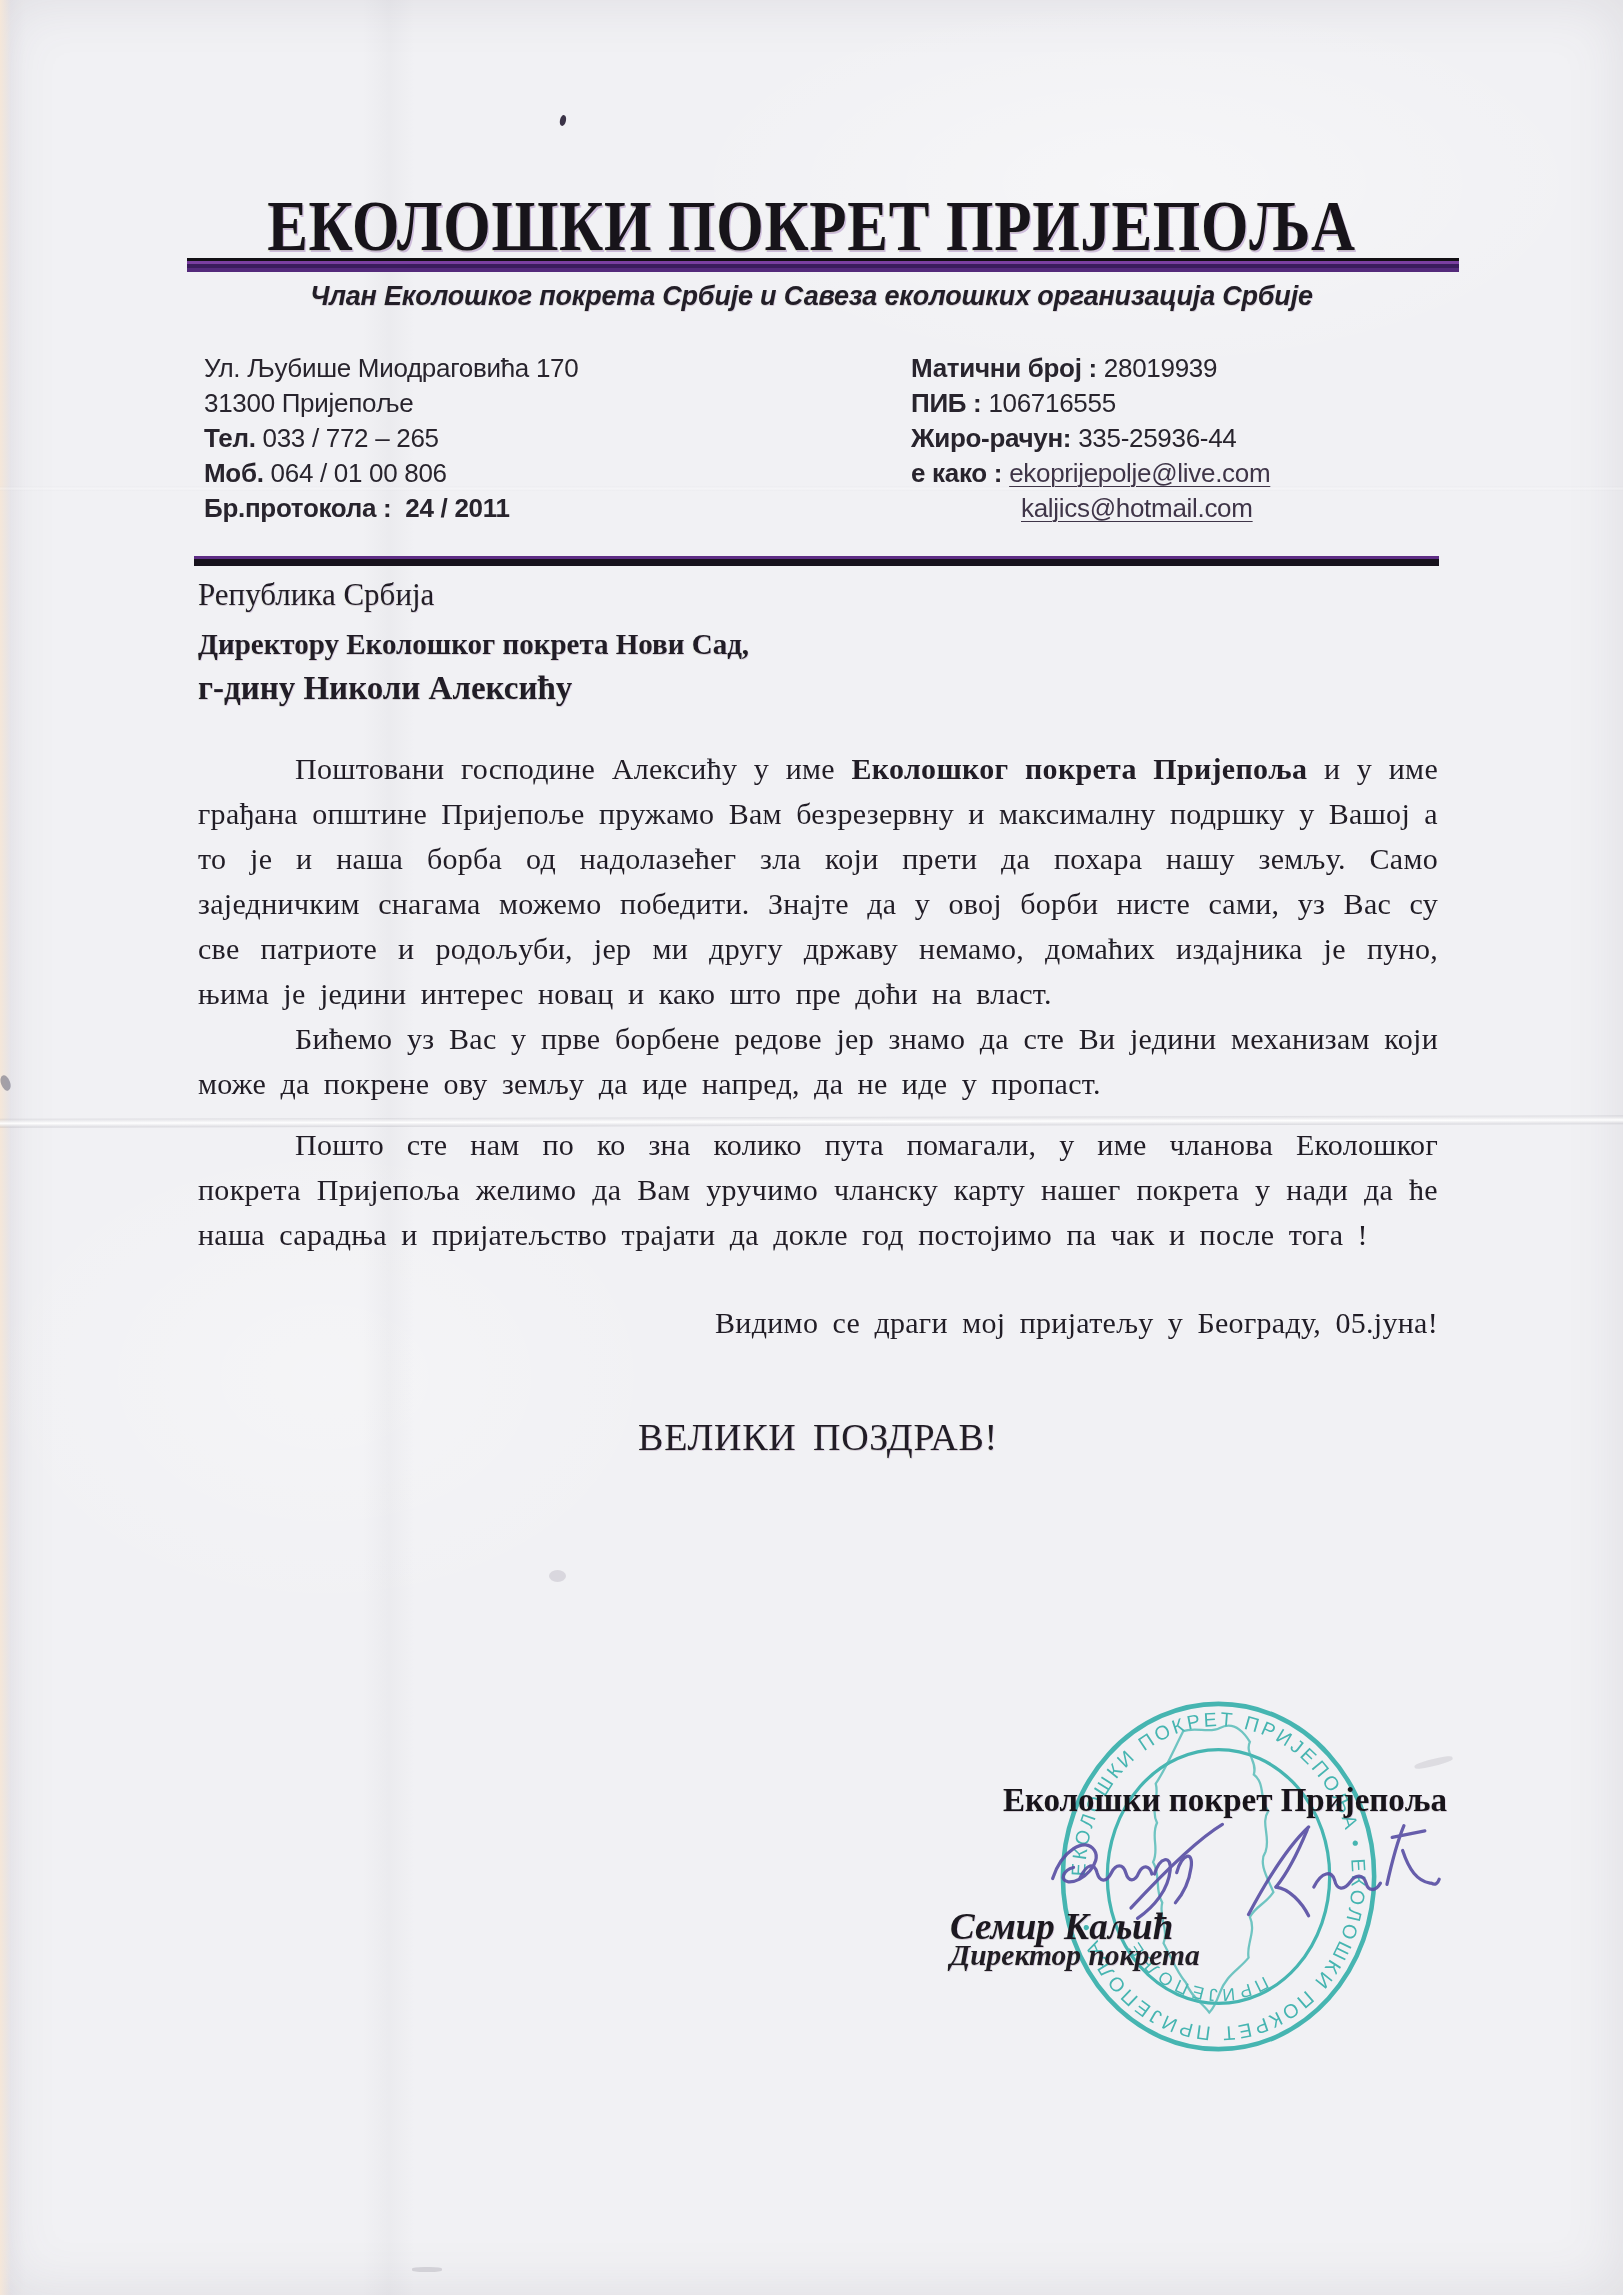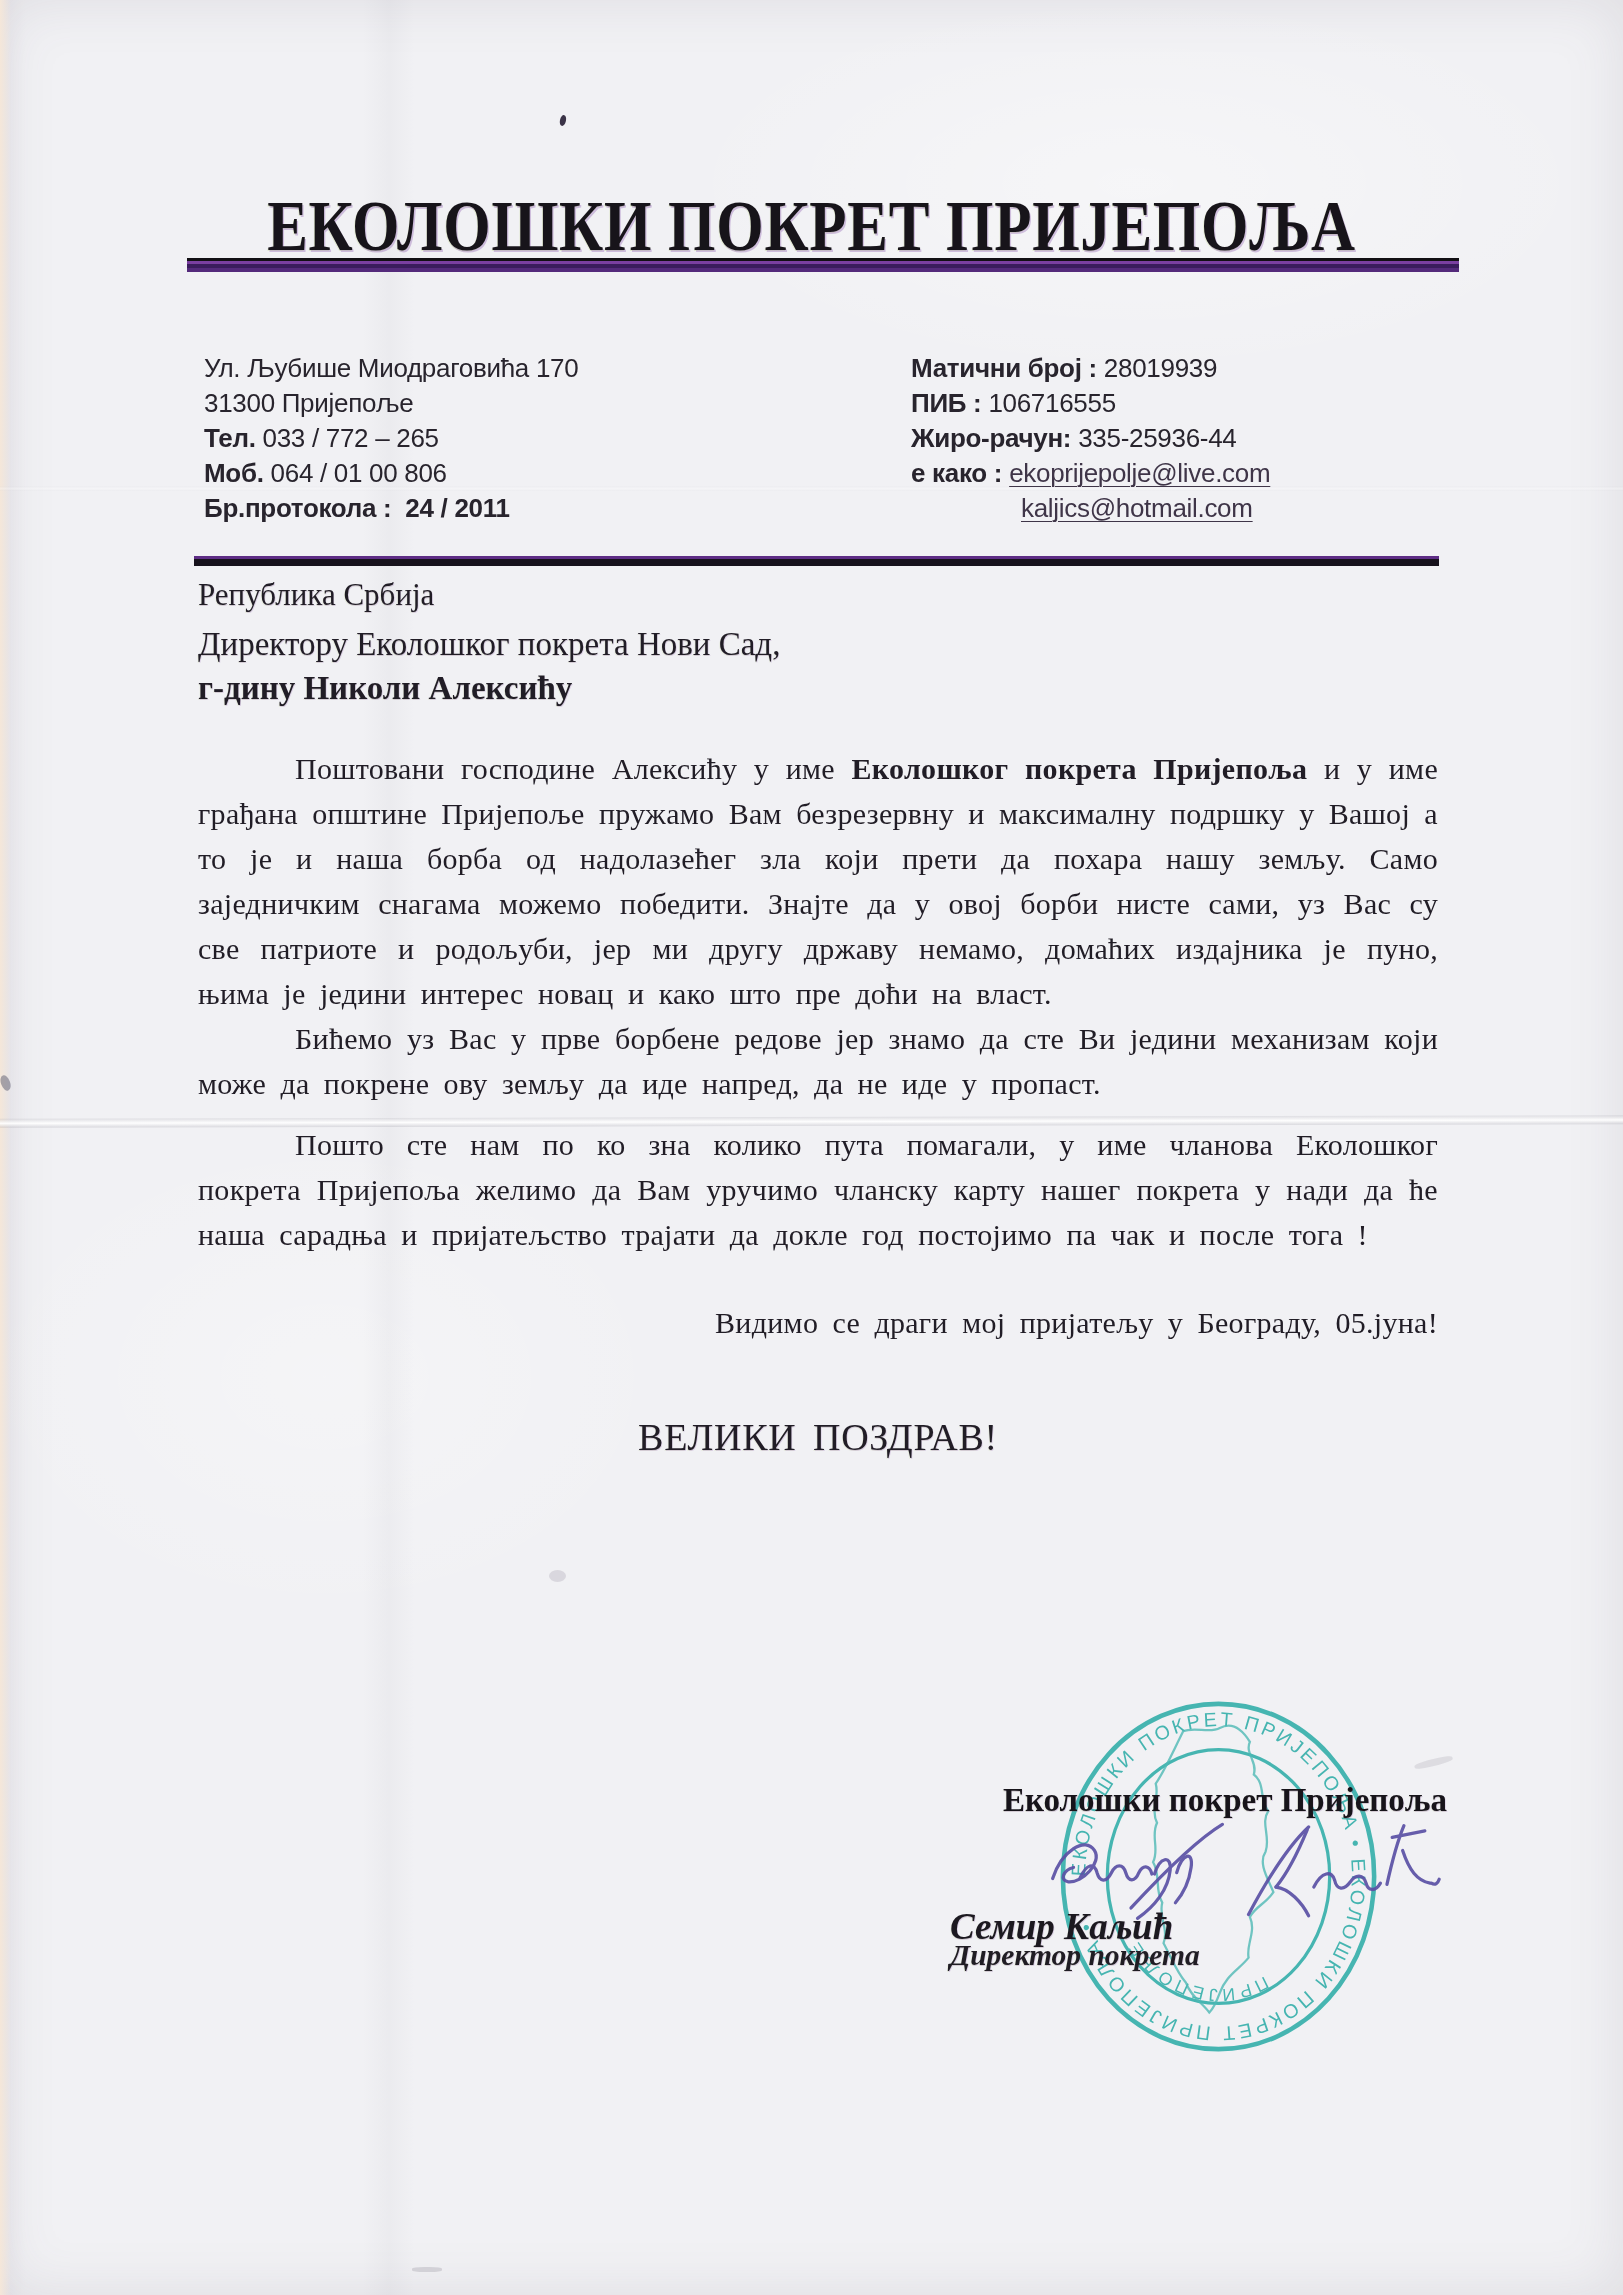--- a/index.html
+++ b/index.html
@@ -55,21 +55,21 @@
   .email{color:#3f3548;text-decoration:underline;text-decoration-thickness:1.3px;text-underline-offset:3.9px;}
   .email-2{margin-left:110px;}
 
   .rule-body{
     position:absolute;left:194px;top:556px;width:1245px;height:9.8px;
     background:linear-gradient(180deg,#5e2d85 0 2.6px,#17121c 2.6px 9.8px);
   }
 
   .letter{position:absolute;left:198px;top:573px;width:1240px;}
   .r1{font-size:31px;line-height:43px;margin:0 0 6.5px 0;}
-  .r2{font-size:33px;line-height:42px;font-weight:normal;margin:0 0 2.6px 0;}
+  .r2{font-size:29px;line-height:42px;font-weight:bold;margin:0 0 2.6px 0;}
   .r3{font-size:33px;line-height:42px;font-weight:bold;margin:0;}
   .para{
     font-size:30px;line-height:45px;margin:0;text-align:justify;
     text-indent:97px;letter-spacing:0.3px;word-spacing:6.5px;
   }
   .p1{margin-top:37px;}
   .p3{margin-top:16px;}
   .p4{margin-top:43px;text-align:right;}
   .closing{margin-top:71px;font-size:38px;line-height:42px;letter-spacing:0.7px;text-indent:0;text-align:center;}
 
@@ -93,20 +93,21 @@
 </head>
 <body>
 
 <div class="page">
   <div class="edge-left"></div>
   <div class="streak"></div>
   <div class="crease2"></div>
 
   <h1 class="title fringe">ЕКОЛОШКИ ПОКРЕТ ПРИЈЕПОЉА</h1>
   <div class="rule-title"></div>
+  <div class="subtitle fringe-lite">Члан Еколошког покрета Србије и Савеза еколошких организација Србије</div>
 
   <div class="cols">
     <div class="col-left">
       <div><span>Ул. Љубише Миодраговића 170</span></div>
       <div><span>31300 Пријепоље</span></div>
       <div><span class="lbl">Тел.</span> <span>033 / 772 – 265</span></div>
       <div><span class="lbl">Моб.</span> <span>064 / 01 00 806</span></div>
       <div class="lbl"><span>Бр.протокола :</span>&nbsp; <span>24 / 2011</span></div>
     </div>
     <div class="col-right">

